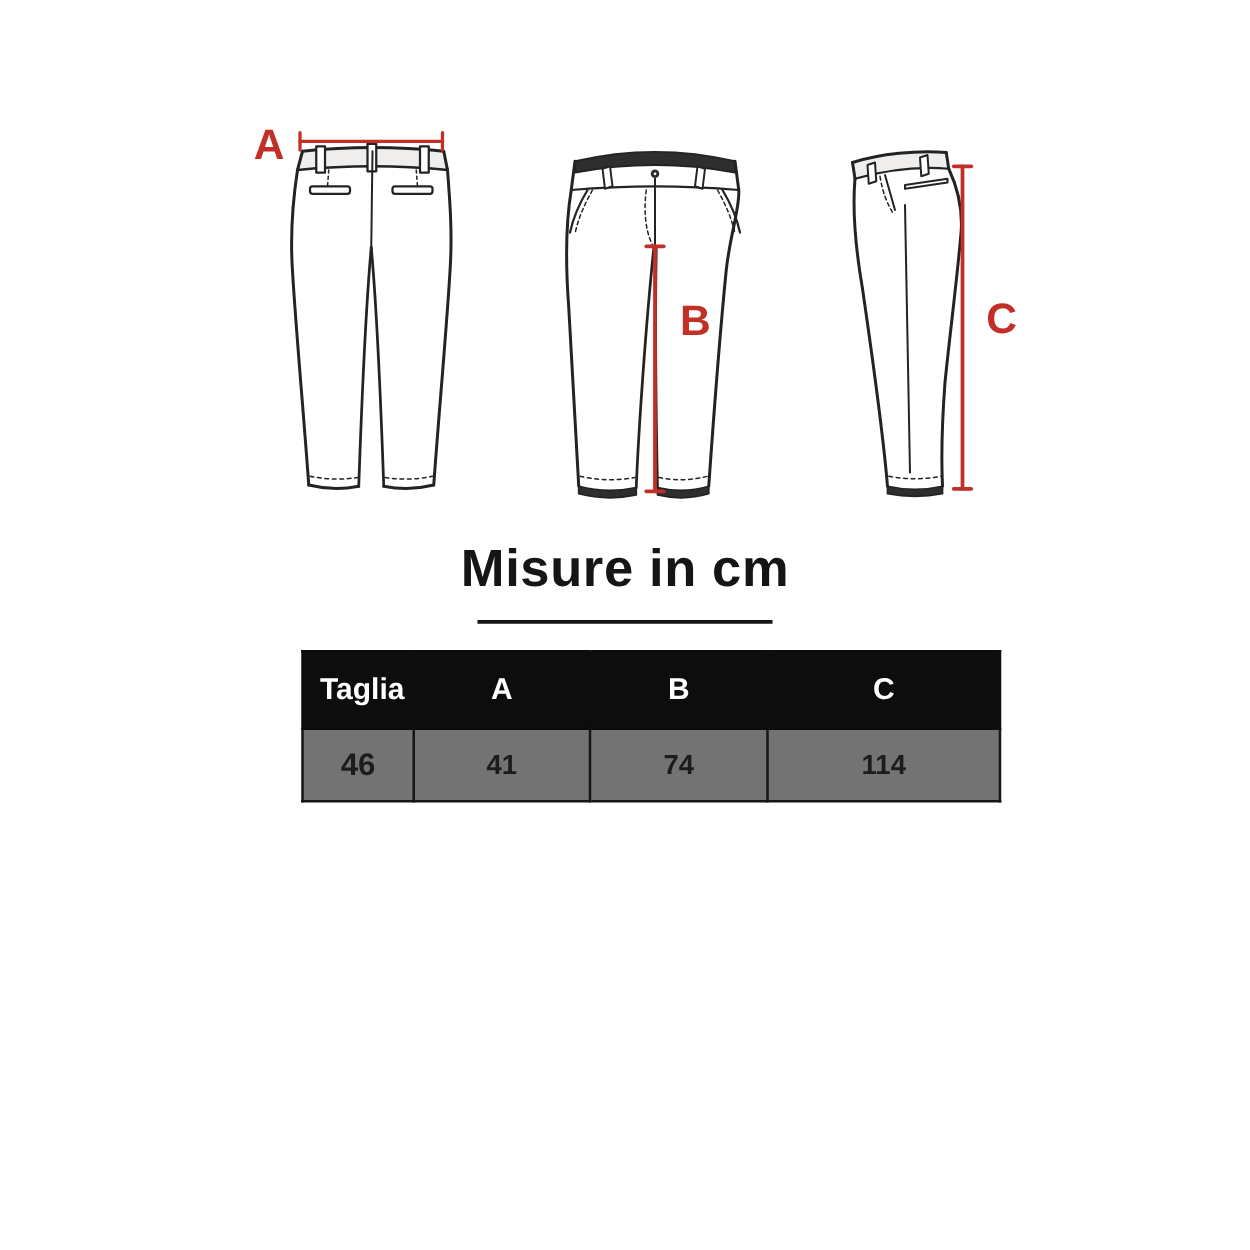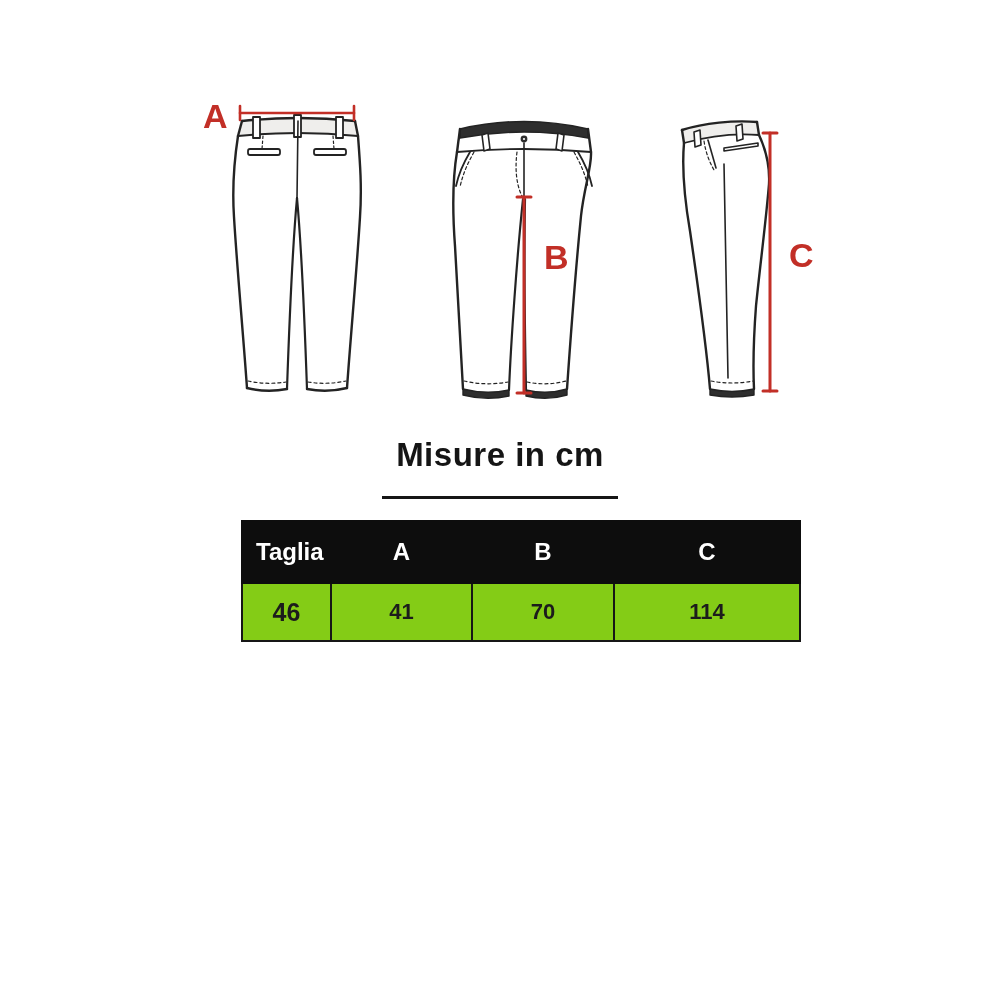--- a/index.html
+++ b/index.html
@@ -7,21 +7,21 @@
     position:relative;width:1000px;height:1000px;background:#ffffff;overflow:hidden;
     font-family:"Liberation Sans",sans-serif;
   }
   .drawing{position:absolute;}
   .measure-label{
     position:absolute;font-weight:bold;font-size:34px;line-height:1;
     color:#c22f27;letter-spacing:0;
   }
   .page-title{
     position:absolute;left:0;top:433;width:1000px;top:433px;height:44px;line-height:44px;
-    text-align:center;font-size:33px;font-weight:bold;color:#151515;letter-spacing:0.5px;
+    text-align:center;font-size:42px;font-weight:bold;color:#151515;letter-spacing:0.5px;
   }
   .title-rule{
     position:absolute;left:382px;top:496px;width:236px;height:3px;background:#151515;
   }
   table.size-table{
     position:absolute;left:241px;top:520px;width:558px;
     border-collapse:collapse;table-layout:fixed;
     font-family:"Liberation Sans",sans-serif;
   }
   table.size-table col.c0{width:89px;}
@@ -29,21 +29,21 @@
   table.size-table col.c2{width:142px;}
   table.size-table col.c3{width:186px;}
   table.size-table th, table.size-table td{
     border:2px solid #161616;text-align:center;padding:0;
   }
   table.size-table thead tr{height:62px;}
   table.size-table thead th{
     background:#0d0d0d;color:#ffffff;font-size:24px;font-weight:bold;border-color:#0d0d0d;
   }
   table.size-table thead th.first{text-align:left;padding-left:13px;}
-  table.size-table tbody tr{height:58px;background:#84cc16;}
+  table.size-table tbody tr{height:58px;background:#737373;}
   table.size-table tbody td{color:#1c1c1c;font-weight:bold;font-size:22px;}
   table.size-table tbody td.size{font-size:25px;}
 </style>
 </head>
 <body>
 
 <div class="canvas">
 
   <svg class="drawing" style="left:226px;top:102px;" width="146" height="300" viewBox="0 0 146 300">
     <g stroke="#232323" fill="none" stroke-linecap="round" stroke-linejoin="round">
@@ -181,19 +181,19 @@
         <th class="first">Taglia</th>
         <th>A</th>
         <th>B</th>
         <th>C</th>
       </tr>
     </thead>
     <tbody>
       <tr>
         <td class="size">46</td>
         <td>41</td>
-        <td>70</td>
+        <td>74</td>
         <td>114</td>
       </tr>
     </tbody>
   </table>
 
 </div>
 
 </body></html>

